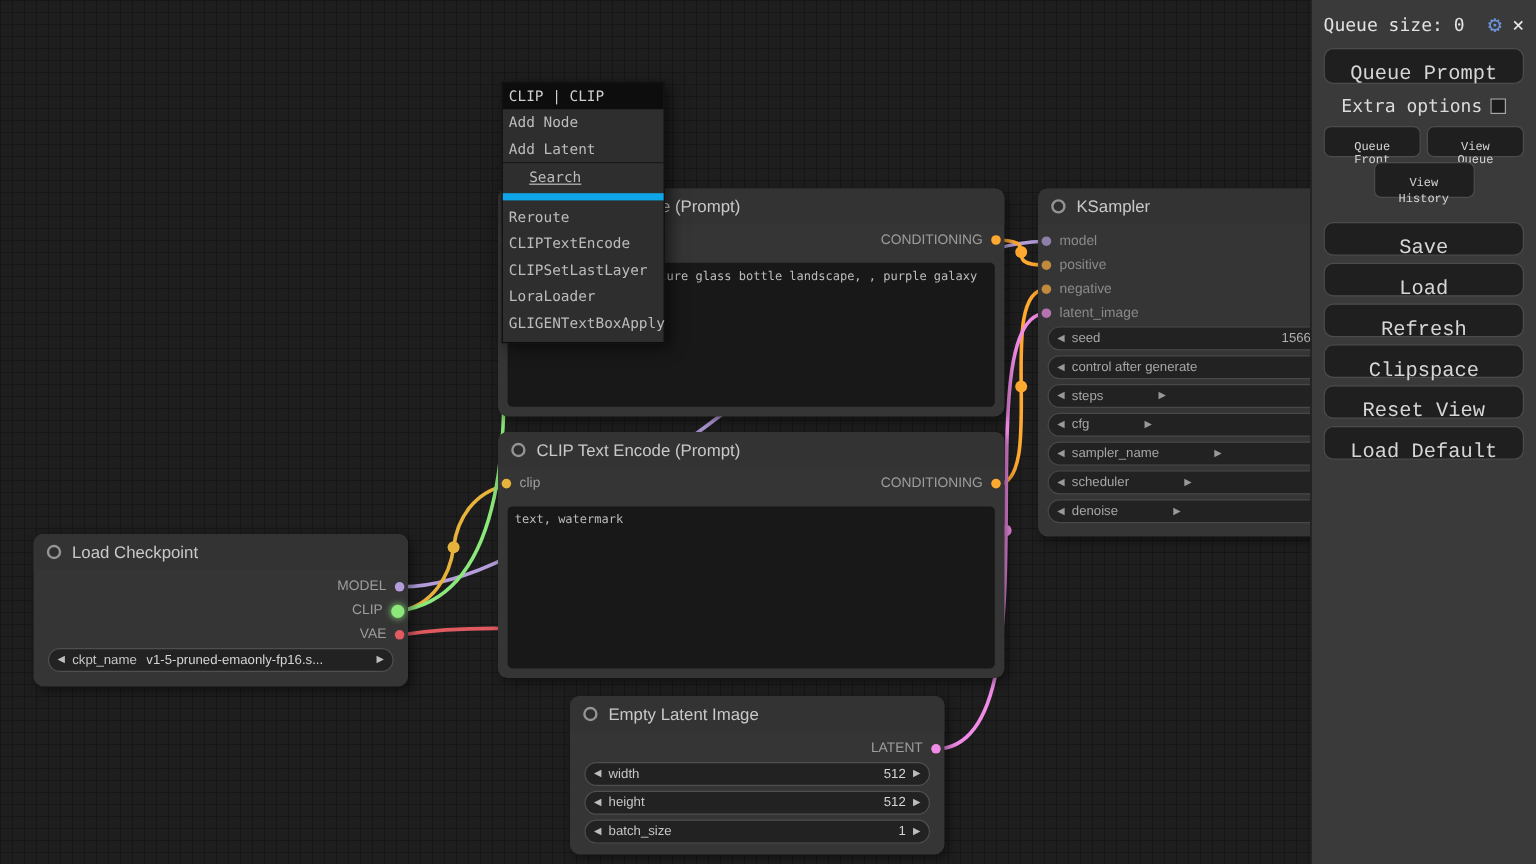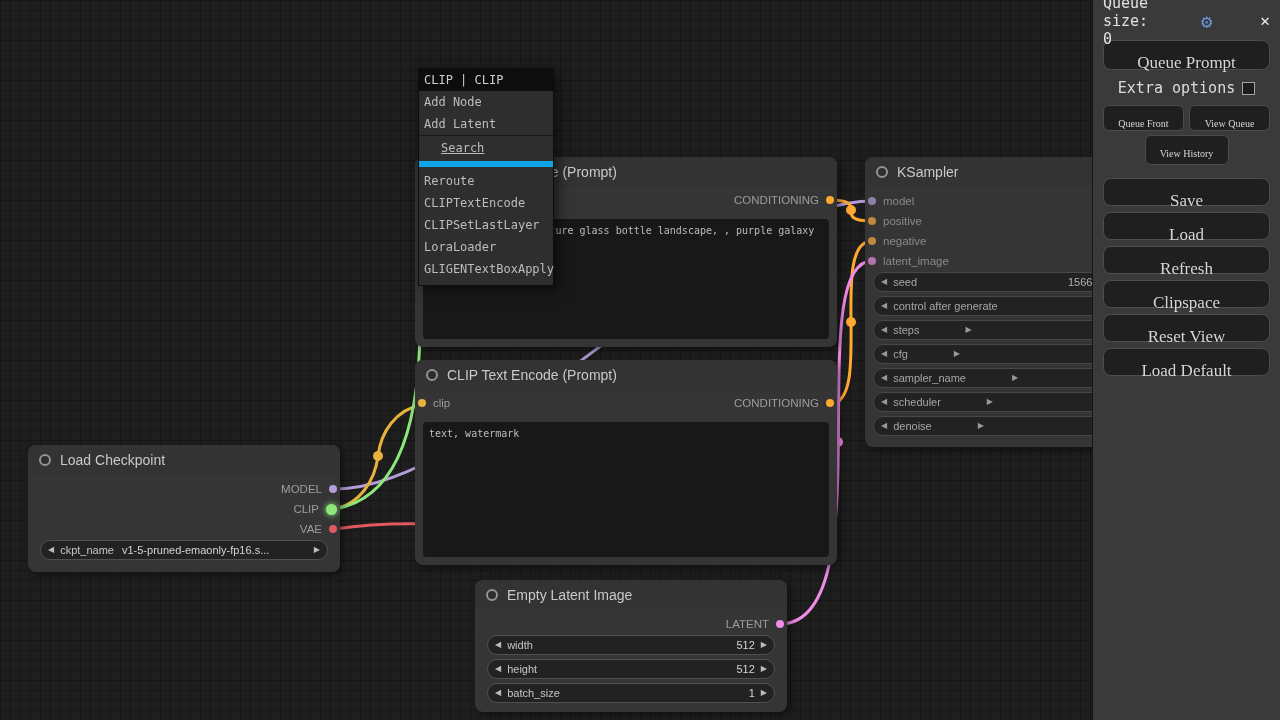--- a/index.html
+++ b/index.html
@@ -59,25 +59,25 @@
   .ctx-header{height:22px;line-height:22px;background:#0d0d0d;color:#cfcfcf;padding-left:5px;}
   .ctx-item{height:22px;line-height:22px;padding-left:5px;cursor:pointer;}
   .ctx-search{height:25px;line-height:25px;padding-left:22px;
     border-top:1px solid #191919;border-bottom:6px solid #0ea5e9;cursor:pointer;text-decoration:underline;}
   .ctx-list{padding:3px 0 5px;}
 
   
   #sidebar{position:absolute;left:1092px;top:0;width:188px;height:720px;z-index:40;
     background:#3a3a3a;border-left:1px solid #161616;box-sizing:border-box;
     font-family:"DejaVu Sans Mono",monospace;color:#d6d6d6;padding:8px 10px;}
-  .sb-top{display:flex;align-items:center;height:26px;gap:39px;}
+  .sb-top{display:flex;align-items:center;height:26px;}
   .qsize{font-size:15px;color:#e2e2e2;}
   .gear{margin-left:auto;font-size:19px;color:var(--accent-blue);cursor:pointer;line-height:1;}
   .close{margin-left:9px;font-size:16px;font-weight:bold;color:#ececec;cursor:pointer;line-height:1;}
-  button{font-family:Liberation Serif, serif;padding:12px;}
+  button{font-family:Liberation Mono, monospace;padding:12px;}
   .btn{display:block;width:100%;background:#1f1f1f;border:1px solid #4c4c4c;
     border-radius:8px;color:#d6d6d6;cursor:pointer;}
   .btn.qp{height:30px;font-size:17px;margin-top:6px;}
   .extra-row{display:flex;align-items:center;justify-content:center;gap:7px;
     margin-top:9px;font-size:15px;color:#dcdcdc;}
   .checkbox{width:11px;height:11px;border:1px solid #a5a5a5;background:#1c1c1c;cursor:pointer;}
   .small-row{display:flex;gap:5px;margin-top:8px;}
   .btn.small{flex:1;height:17px;font-size:10px;border-radius:6px;}
   .vh-wrap{text-align:center;margin-top:4px;}
   .btn.vh{display:inline-block;width:84px;height:30px;font-size:10px;line-height:1.25;border-radius:6px;}

